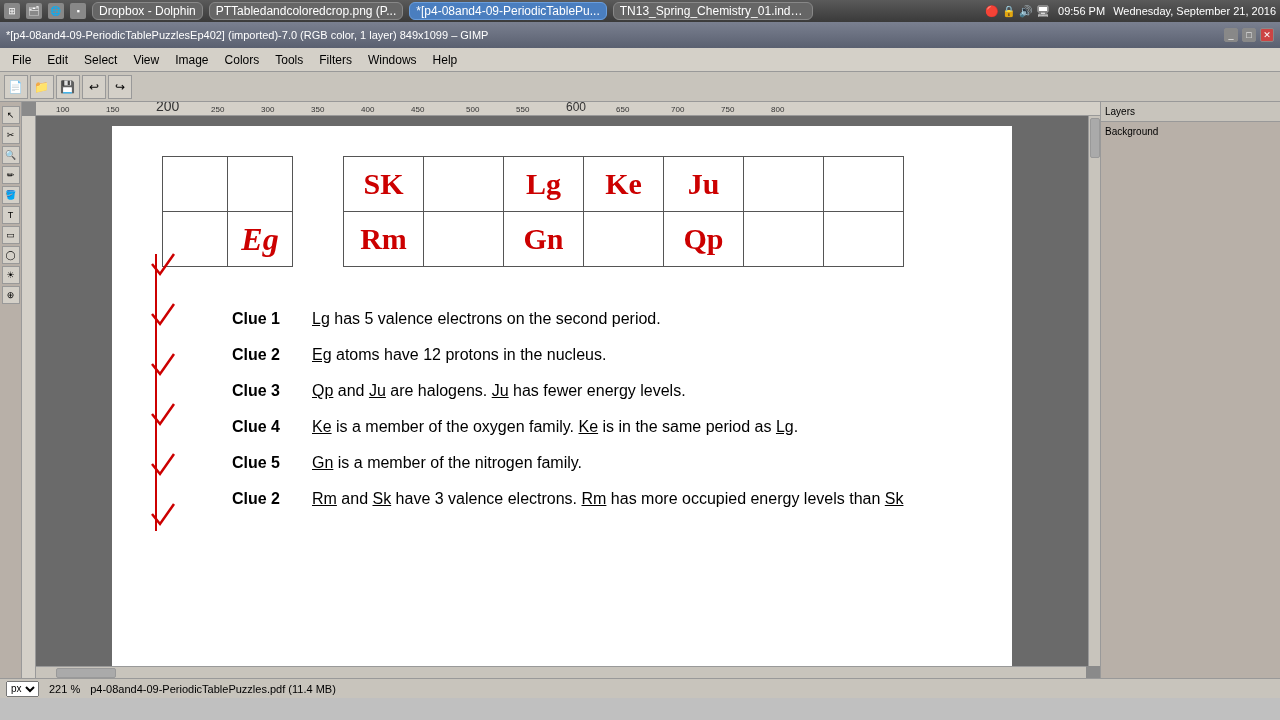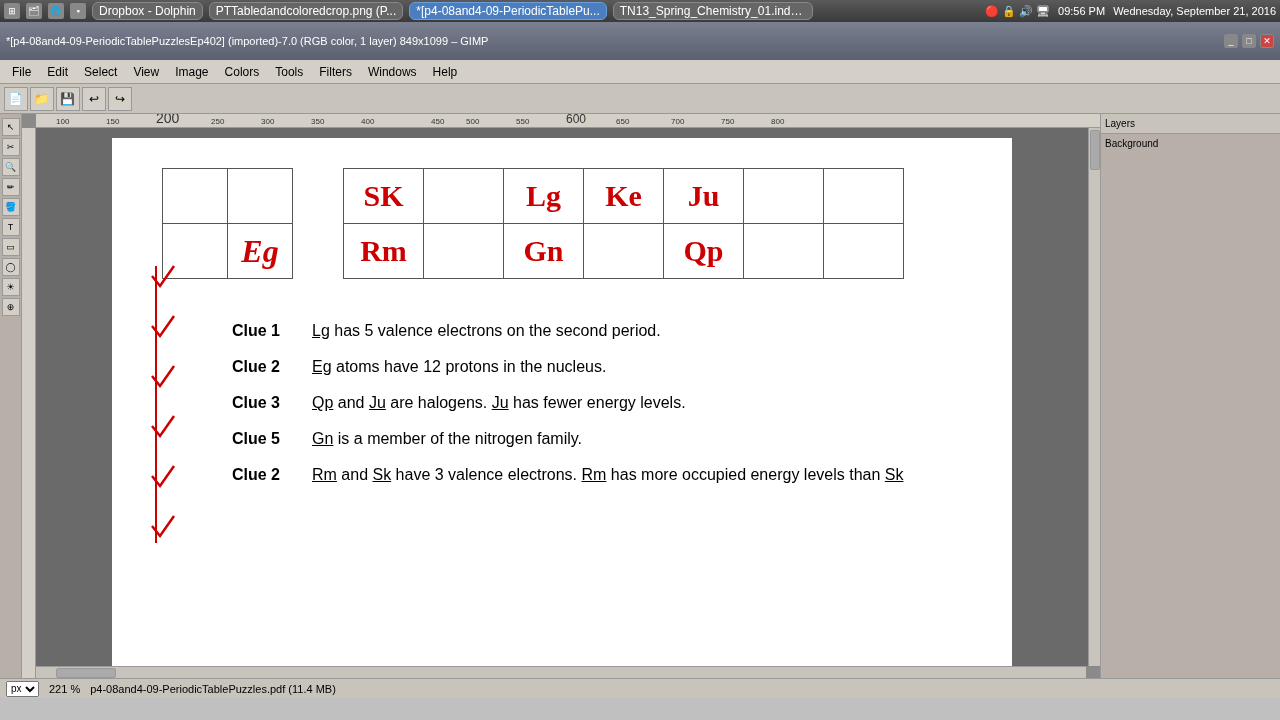--- a/index.html
+++ b/index.html
@@ -67,21 +67,21 @@
     #gimp-window {
       width: 100%;
       height: calc(720px - 44px);
       background: #b8b0a8;
       display: flex;
       flex-direction: column;
     }
 
     
     #gimp-title {
-      height: 38px;
+      height: 26px;
       background: linear-gradient(to bottom, #7a8090, #5a6070);
       display: flex;
       align-items: center;
       justify-content: space-between;
       padding: 0 6px;
       color: #fff;
       font-size: 11px;
     }
     #gimp-title-right {
       display: flex;
@@ -387,21 +387,21 @@
     <div id="canvas-area">
 
       <div id="ruler-top">
         <span style="position:absolute; left:20px; font-size:8px;">100</span>
         <span style="position:absolute; left:70px; font-size:8px;">150</span>
         <span style="position:absolute; left:120px; font-size:14px;">200</span>
         <span style="position:absolute; left:175px; font-size:8px;">250</span>
         <span style="position:absolute; left:225px; font-size:8px;">300</span>
         <span style="position:absolute; left:275px; font-size:8px;">350</span>
         <span style="position:absolute; left:325px; font-size:8px;">400</span>
-        <span style="position:absolute; left:375px; font-size:8px;margin-left:20px;">450</span>
+        <span style="position:absolute; left:375px; font-size:8px;">450</span>
         <span style="position:absolute; left:430px; font-size:8px;">500</span>
         <span style="position:absolute; left:480px; font-size:8px;">550</span>
         <span style="position:absolute; left:530px; font-size:12px;">600</span>
         <span style="position:absolute; left:580px; font-size:8px;">650</span>
         <span style="position:absolute; left:635px; font-size:8px;">700</span>
         <span style="position:absolute; left:685px; font-size:8px;margin-top:31px;">750</span>
         <span style="position:absolute; left:735px; font-size:8px;">800</span>
       </div>
 
       <div id="ruler-left"></div>
@@ -492,20 +492,27 @@
             </div>
 
             <div class="clue-row">
               <div style="width:50px;"></div>
               <div class="clue-number">Clue 3</div>
               <div class="clue-text">
                 <u>Qp</u> and <u>Ju</u> are halogens. <u>Ju</u> has fewer energy levels.
               </div>
             </div>
 
+            <div class="clue-row">
+              <div style="width:50px;"></div>
+              <div class="clue-number">Clue 4</div>
+              <div class="clue-text">
+                <u>Ke</u> is a member of the oxygen family. <u>Ke</u> is in the same period as <u>Lg</u>.
+              </div>
+            </div>
 
             <div class="clue-row">
               <div style="width:50px;"></div>
               <div class="clue-number">Clue 5</div>
               <div class="clue-text">
                 <u>Gn</u> is a member of the nitrogen family.
               </div>
             </div>
 
             <div class="clue-row">

